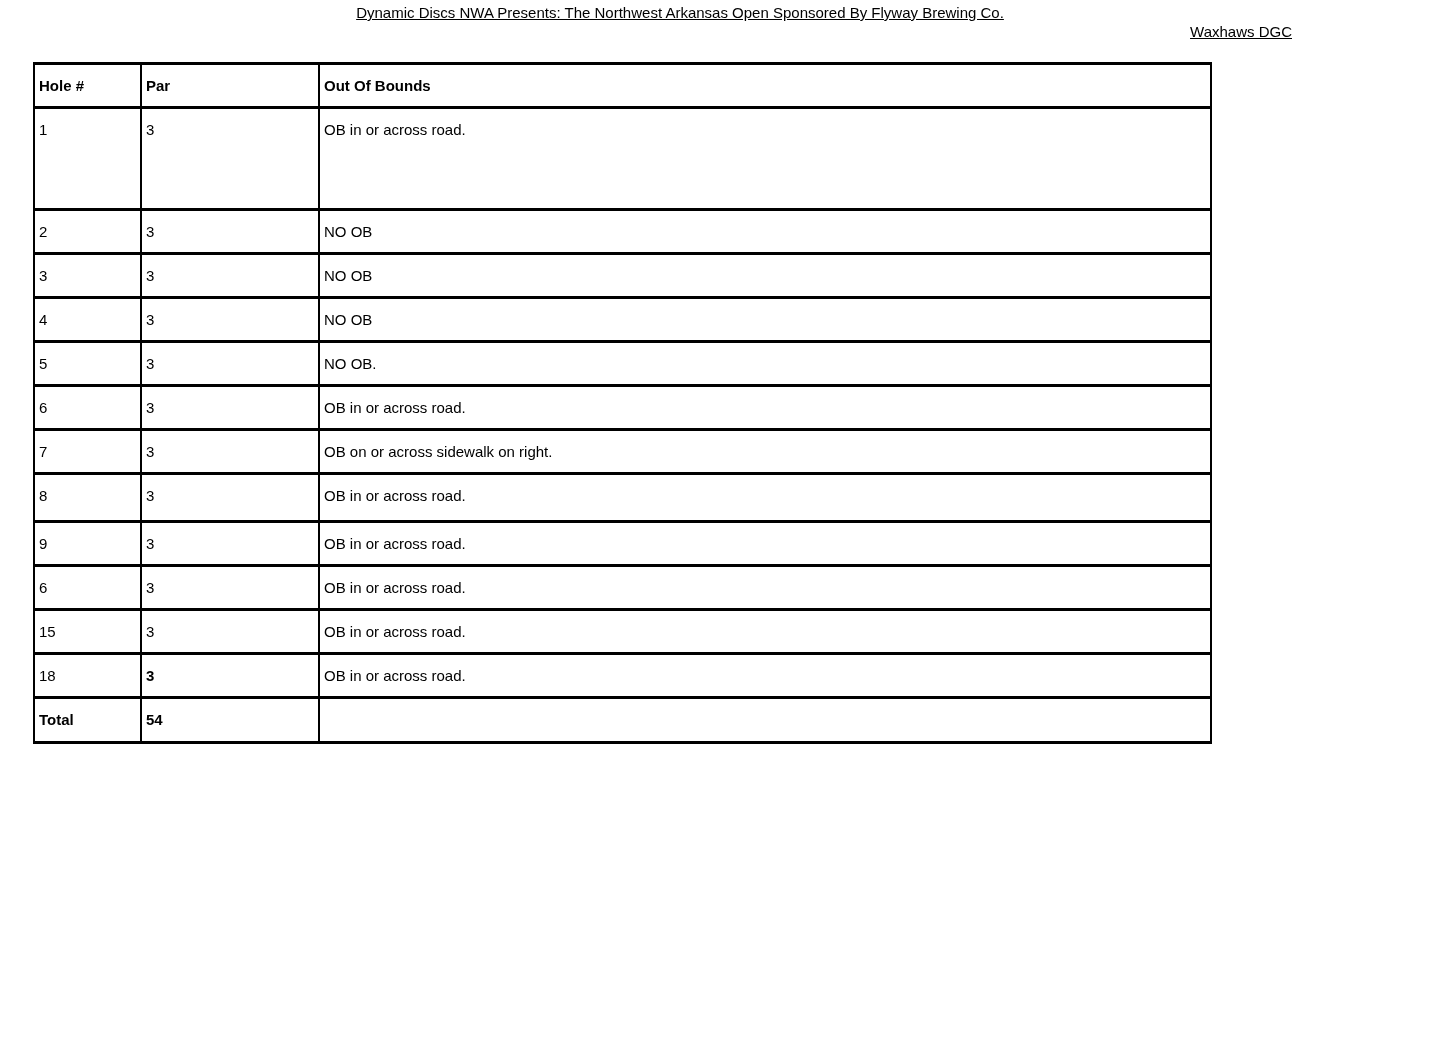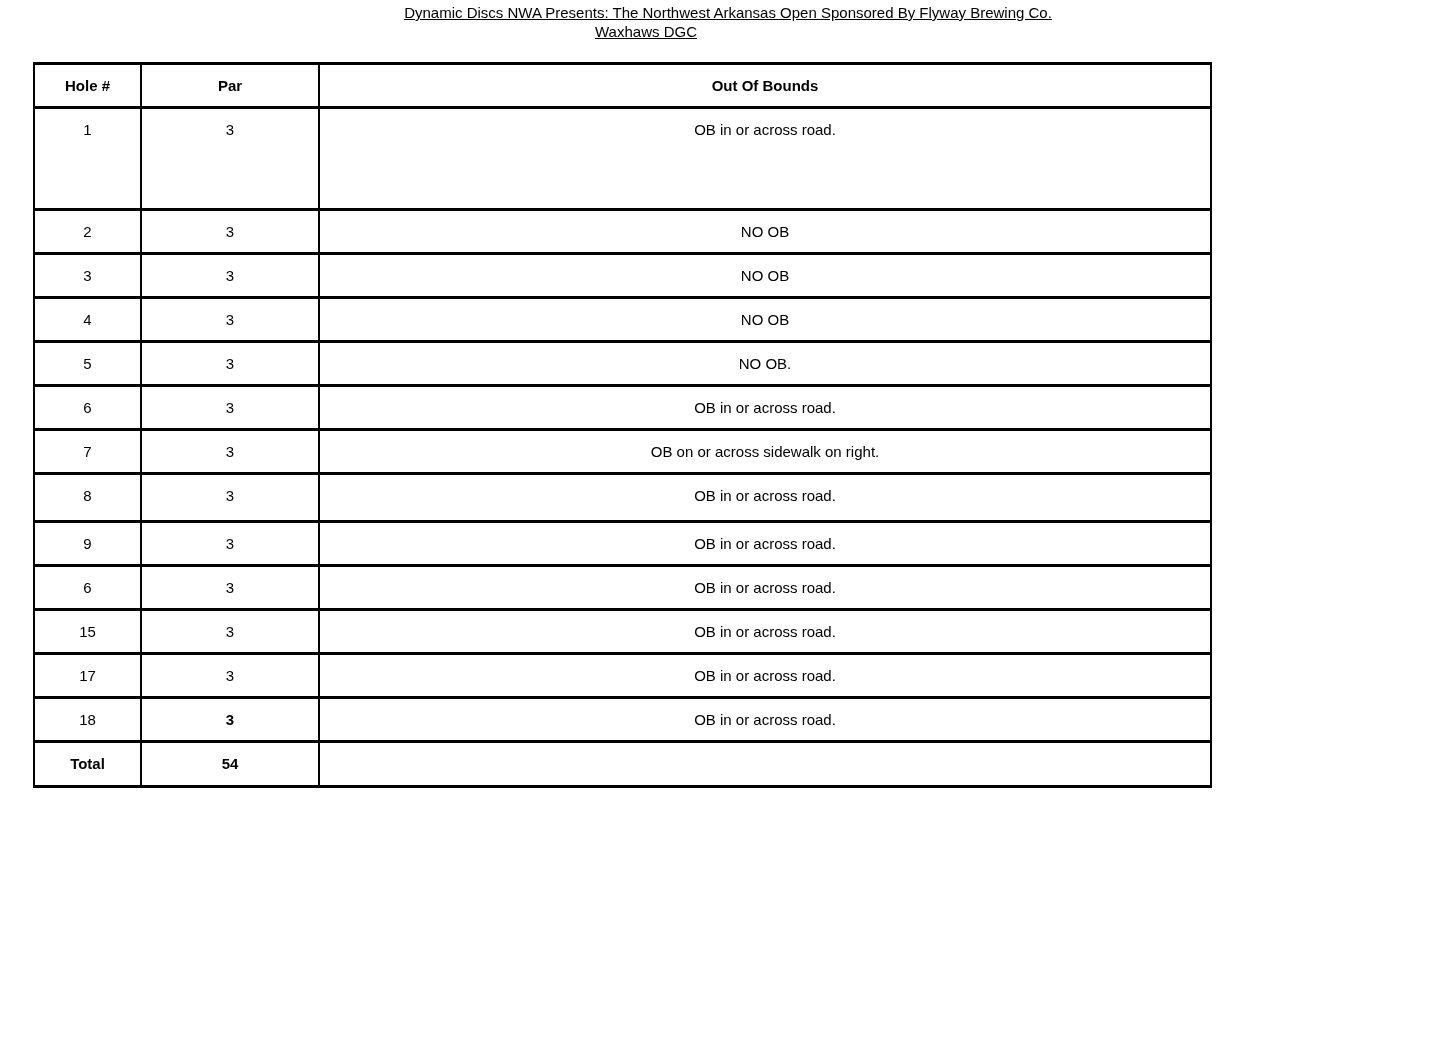--- a/index.html
+++ b/index.html
@@ -21,40 +21,40 @@
   .title-block {
     padding-top: 3px;
     font-size: 15px;
     line-height: 19px;
   }
   .title-line {
     text-align: center;
     text-decoration: underline;
     white-space: nowrap;
   }
-  .title-line-1 { width: 1360px; padding-left: 48px; }
-  .title-line-2 { width: 1292px; }
+  .title-line-1 { width: 1360px; }
+  .title-line-2 { width: 1292px; text-align: right; }
   .ob-table {
     border-collapse: collapse;
     table-layout: fixed;
     margin-left: 33px;
     margin-top: 21px;
     width: 1177px;
     border: 2px solid #000000;
   }
   .col-hole { width: 107px; }
   .col-par  { width: 178px; }
   .col-ob   { width: 892px; }
   th, td {
     border-left: 2px solid #000000;
     border-right: 2px solid #000000;
     border-top: 3px solid #000000;
     border-bottom: 3px solid #000000;
     vertical-align: top;
-    text-align: center;
+    text-align: left;
     font-size: 15px;
     line-height: 18px;
     padding: 12px 4px 2px 4px;
     overflow: hidden;
     white-space: nowrap;
   }
   thead th { font-weight: bold; }
   thead tr { height: 44px; }
   tbody tr { height: 44px; }
   tbody tr.tall { height: 102px; }
@@ -134,25 +134,20 @@
           <td>6</td>
           <td>3</td>
           <td>OB in or across road.</td>
         </tr>
         <tr>
           <td>15</td>
           <td>3</td>
           <td>OB in or across road.</td>
         </tr>
         <tr>
-          <td>17</td>
-          <td>3</td>
-          <td>OB in or across road.</td>
-        </tr>
-        <tr>
           <td>18</td>
           <td class="bold">3</td>
           <td>OB in or across road.</td>
         </tr>
       </tbody>
     <tfoot>
       <tr>
         <td class="bold">Total</td>
         <td class="bold">54</td>
         <td></td>

